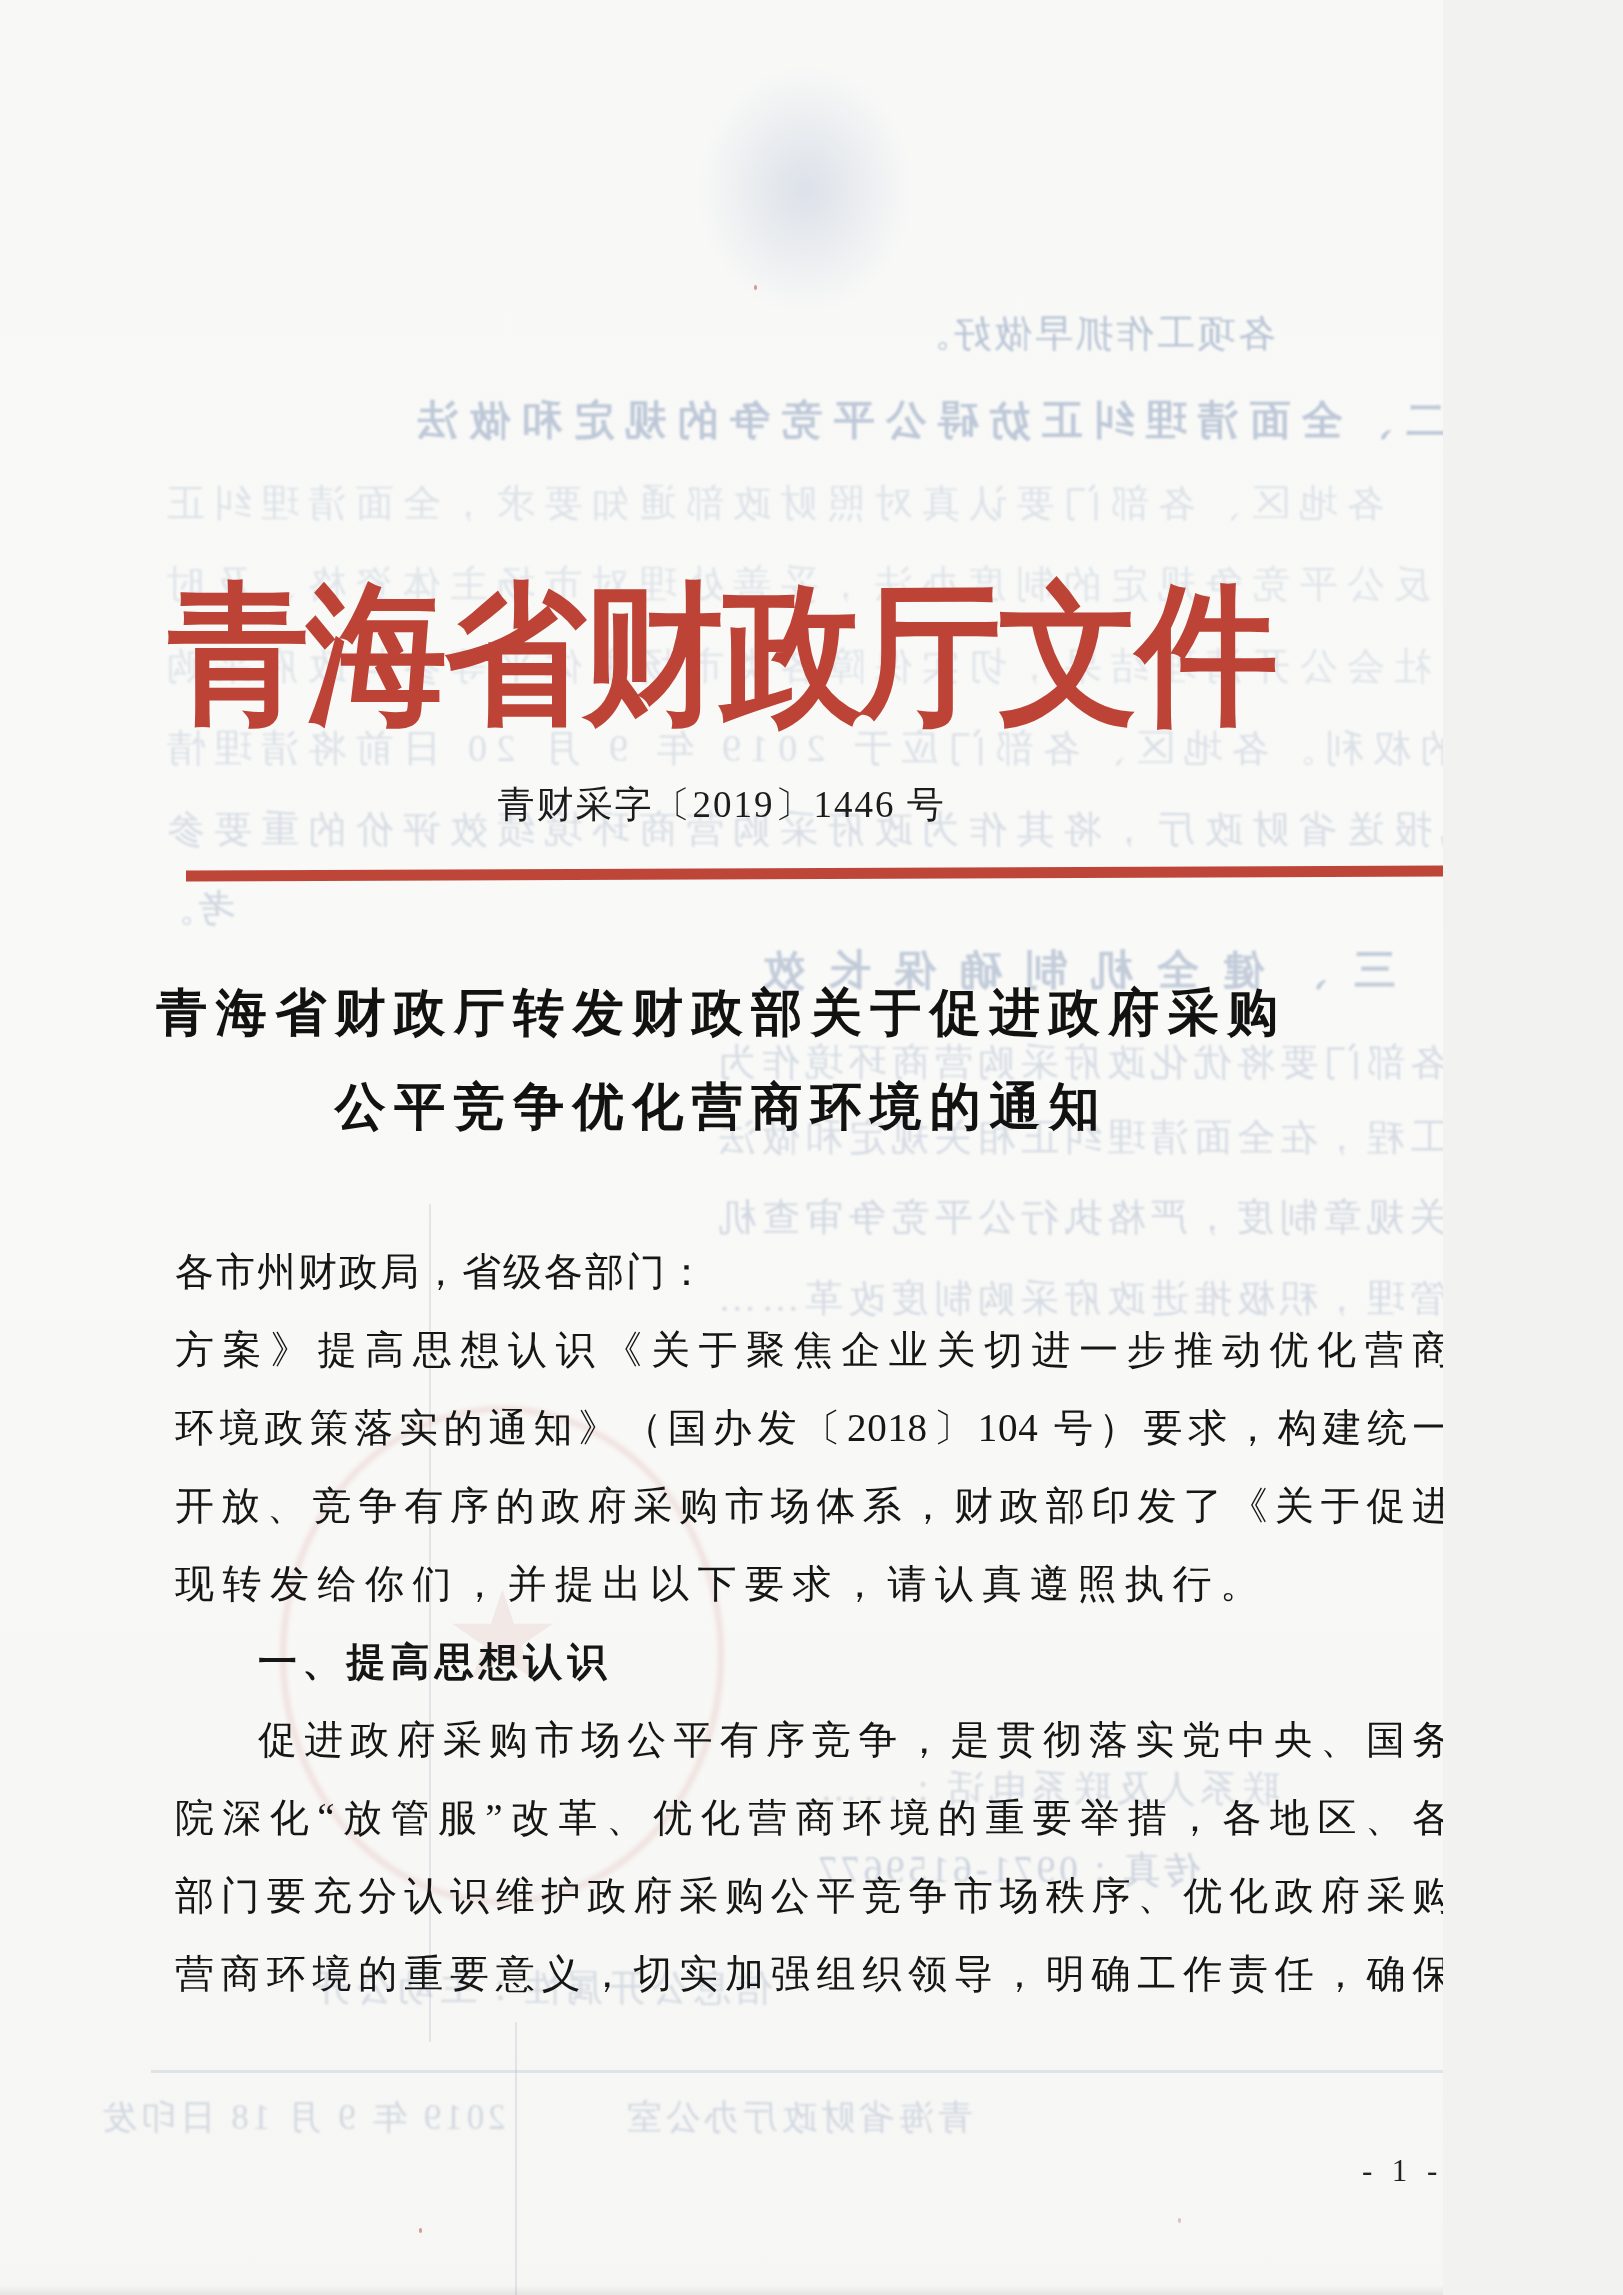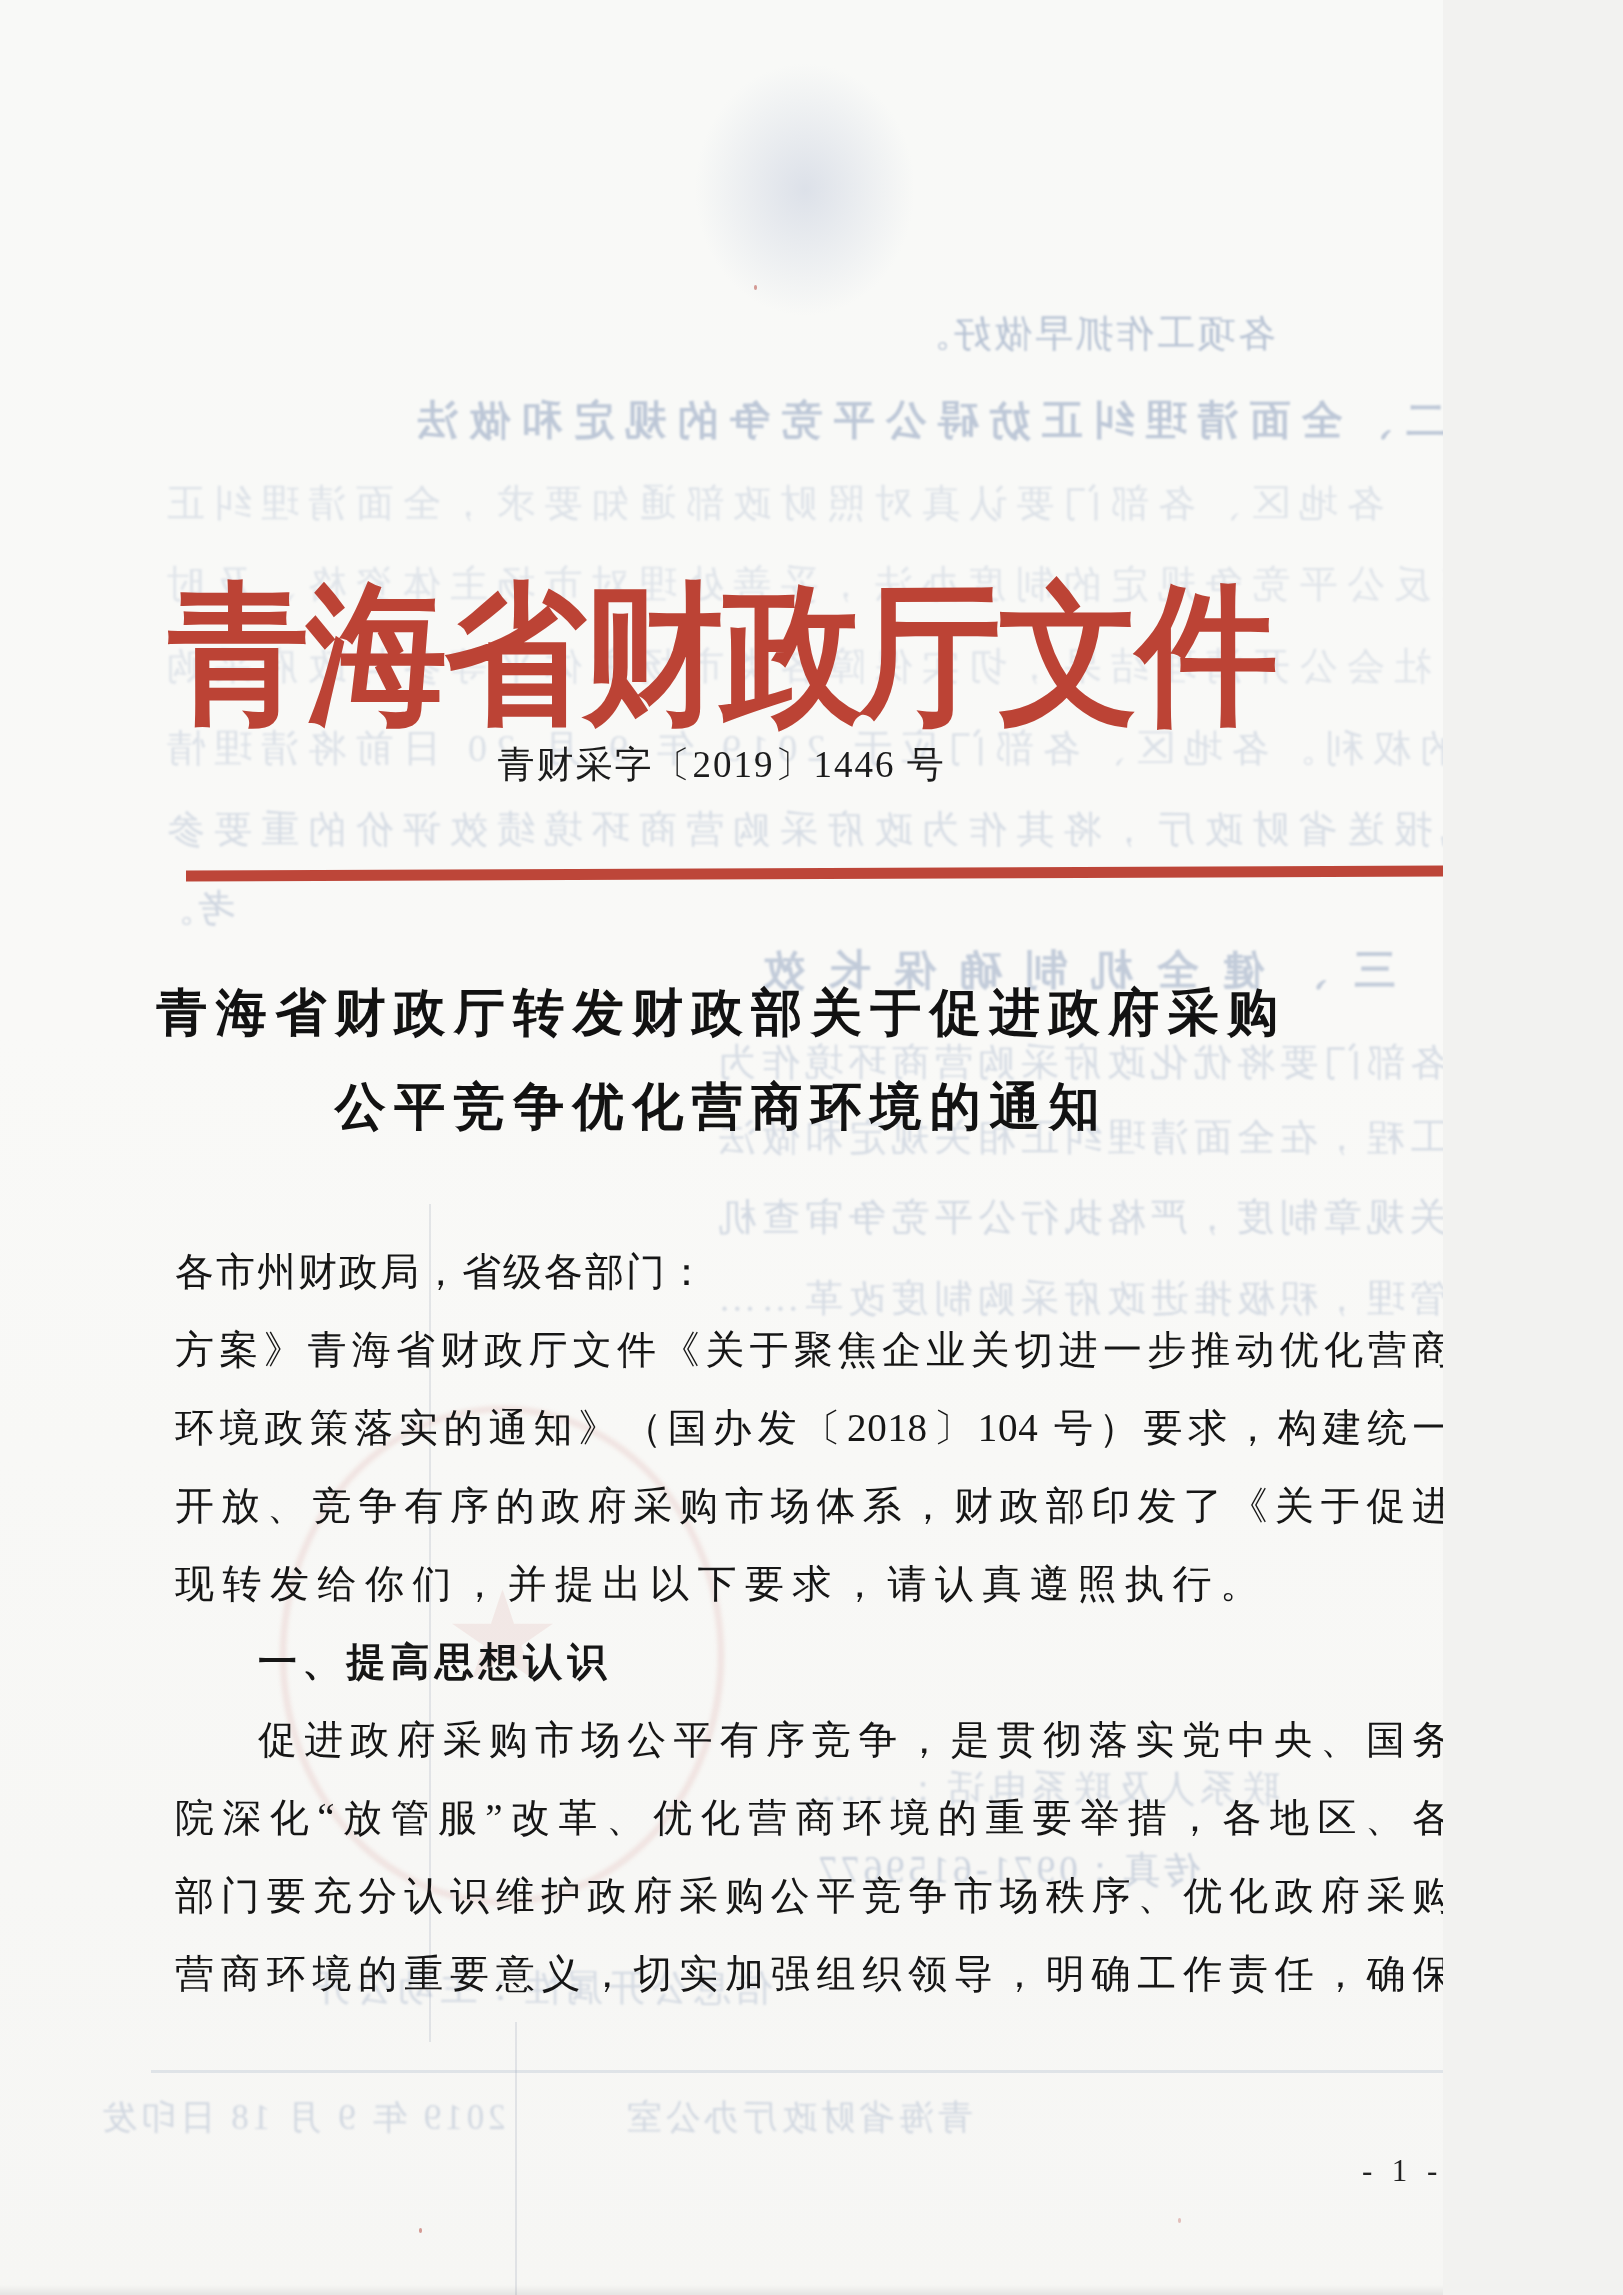--- a/index.html
+++ b/index.html
@@ -26,21 +26,21 @@
     background:#9fb0c6;opacity:.26;filter:blur(0.7px);}
   .seal-ring{position:absolute;left:280px;top:1406px;width:432px;height:487px;
     border:6.5px solid rgba(200,100,92,.14);border-radius:50%;filter:blur(2px);}
   .seal-star{position:absolute;left:450px;top:1589px;width:105px;height:99px;
     background:rgba(200,100,92,.10);filter:blur(2px);transform:scaleX(-1);
     clip-path:polygon(50% 0%,61% 35%,98% 35%,68% 57%,79% 91%,50% 70%,21% 91%,32% 57%,2% 35%,39% 35%);}
   
   .red-title{position:absolute;left:0;top:554px;width:100%;text-align:center;
     font-size:141px;font-weight:bold;color:#bc4335;letter-spacing:-2.6px;
     transform:scaleY(1.08);transform-origin:top center;white-space:nowrap;}
-  .doc-num{position:absolute;left:0;top:740px;width:100%;text-align:center;
+  .doc-num{position:absolute;left:0;top:780px;width:100%;text-align:center;
     font-size:37px;color:#1c1c1c;letter-spacing:2px;}
   .red-rule{position:absolute;left:186px;top:868px;width:1271px;height:10.5px;
     background:#bd4639;transform:rotate(-0.22deg);}
   .doc-title{position:absolute;left:0;width:100%;text-align:center;font-size:51px;
     font-weight:bold;color:#121212;letter-spacing:8.5px;white-space:nowrap;}
   .doc-title.t1{top:979px;}
   .doc-title.t2{top:1073px;}
   .body-block{position:absolute;left:175px;top:1233px;width:1277px;
     font-size:39px;line-height:78px;color:#161616;}
   .bl{text-align:justify;text-align-last:justify;letter-spacing:0.7px;height:78px;}
@@ -91,21 +91,21 @@
 
   <div class="doc-num">青财采字〔2019〕1446 号</div>
 
   <div class="red-rule"></div>
 
   <div class="doc-title t1">青海省财政厅转发财政部关于促进政府采购</div>
   <div class="doc-title t2">公平竞争优化营商环境的通知</div>
 
   <div class="body-block">
     <div class="bl salut">各市州财政局，省级各部门：</div>
-    <div class="bl">方案》青海省财政厅文件《关于聚焦企业关切进一步推动优化营商</div>
+    <div class="bl">方案》提高思想认识《关于聚焦企业关切进一步推动优化营商</div>
     <div class="bl">环境政策落实的通知》（国办发〔2018〕104 号）要求，构建统一</div>
     <div class="bl">开放、竞争有序的政府采购市场体系，财政部印发了《关于促进</div>
     <div class="bl end">现转发给你们，并提出以下要求，请认真遵照执行。</div>
     <div class="bl sect">一、提高思想认识</div>
     <div class="bl indent">促进政府采购市场公平有序竞争，是贯彻落实党中央、国务</div>
     <div class="bl">院深化“放管服”改革、优化营商环境的重要举措，各地区、各</div>
     <div class="bl">部门要充分认识维护政府采购公平竞争市场秩序、优化政府采购</div>
     <div class="bl">营商环境的重要意义，切实加强组织领导，明确工作责任，确保</div>
   </div>
 

